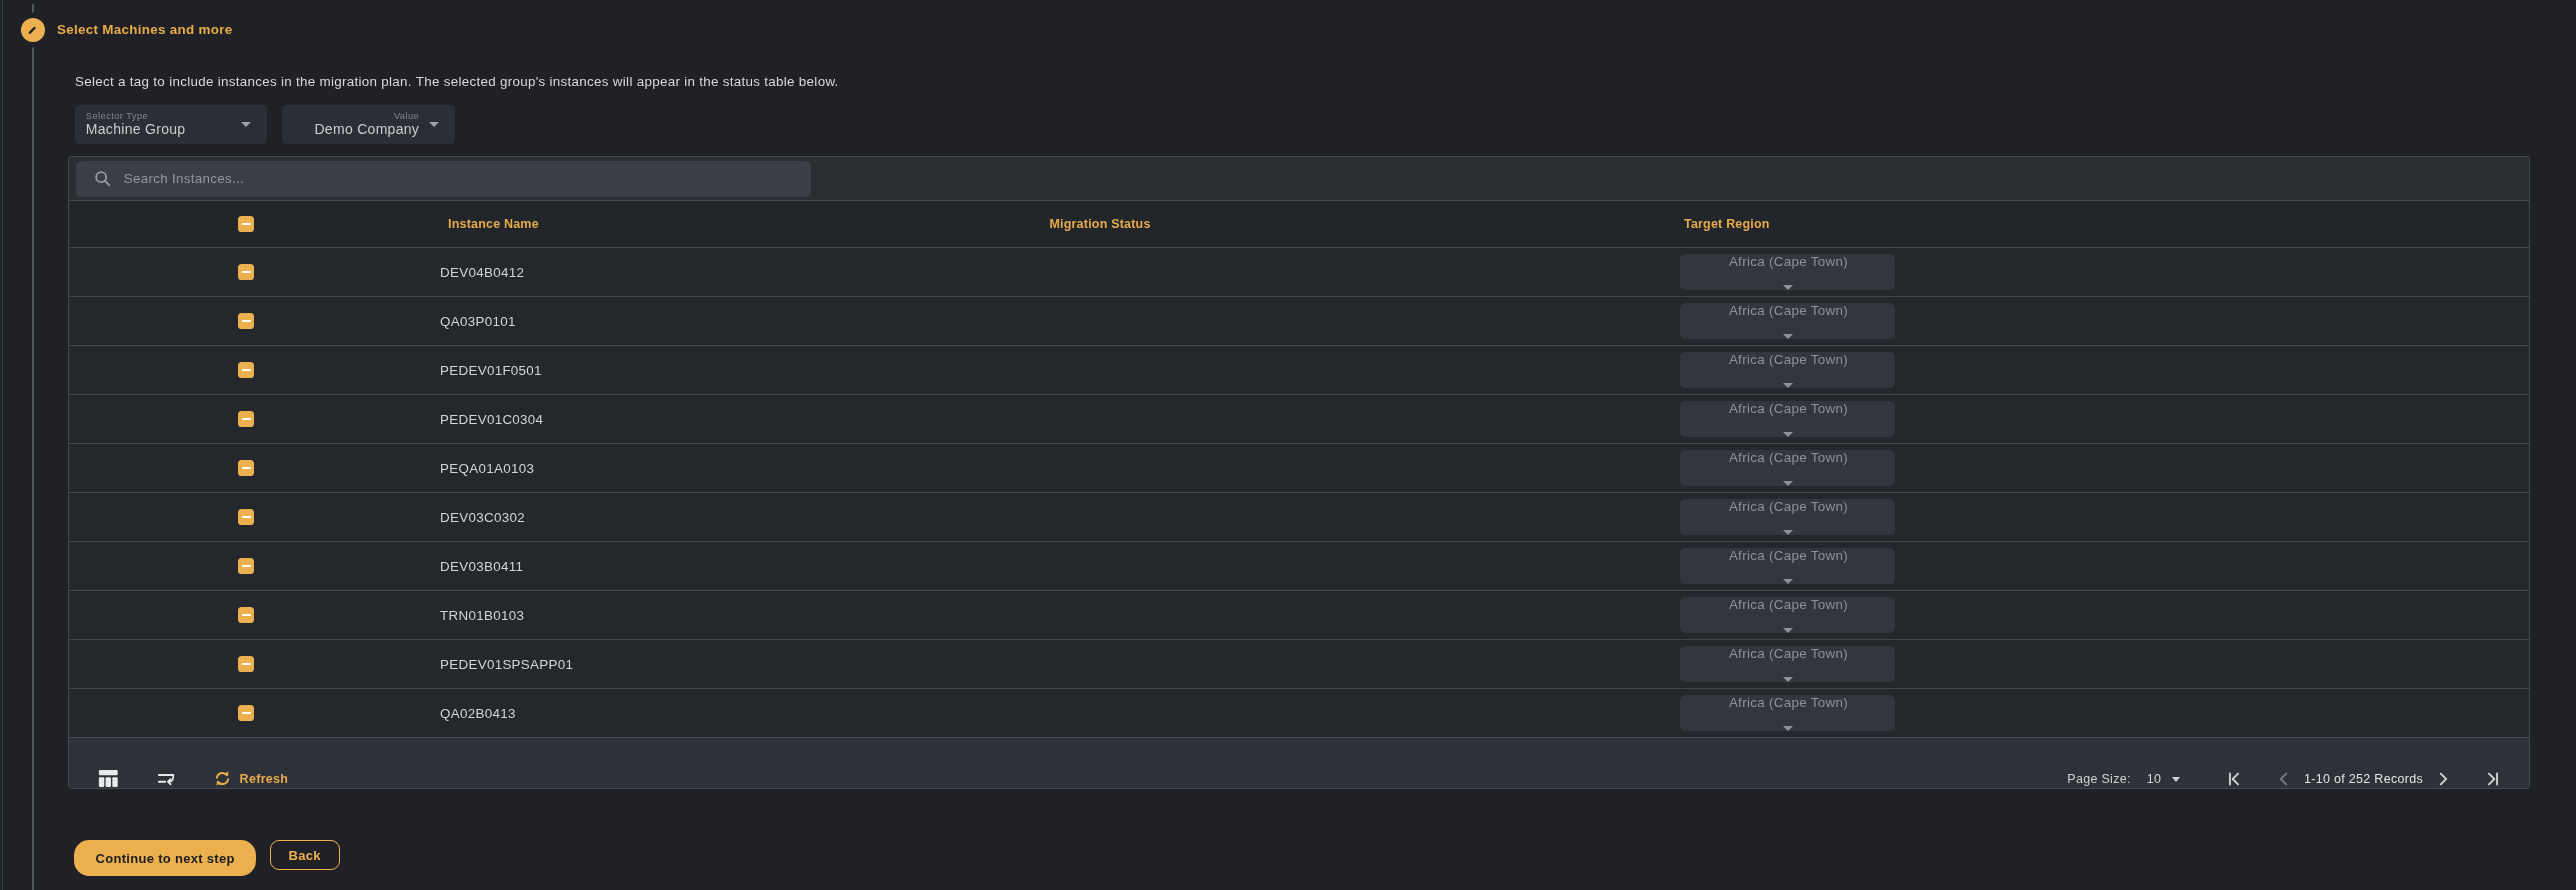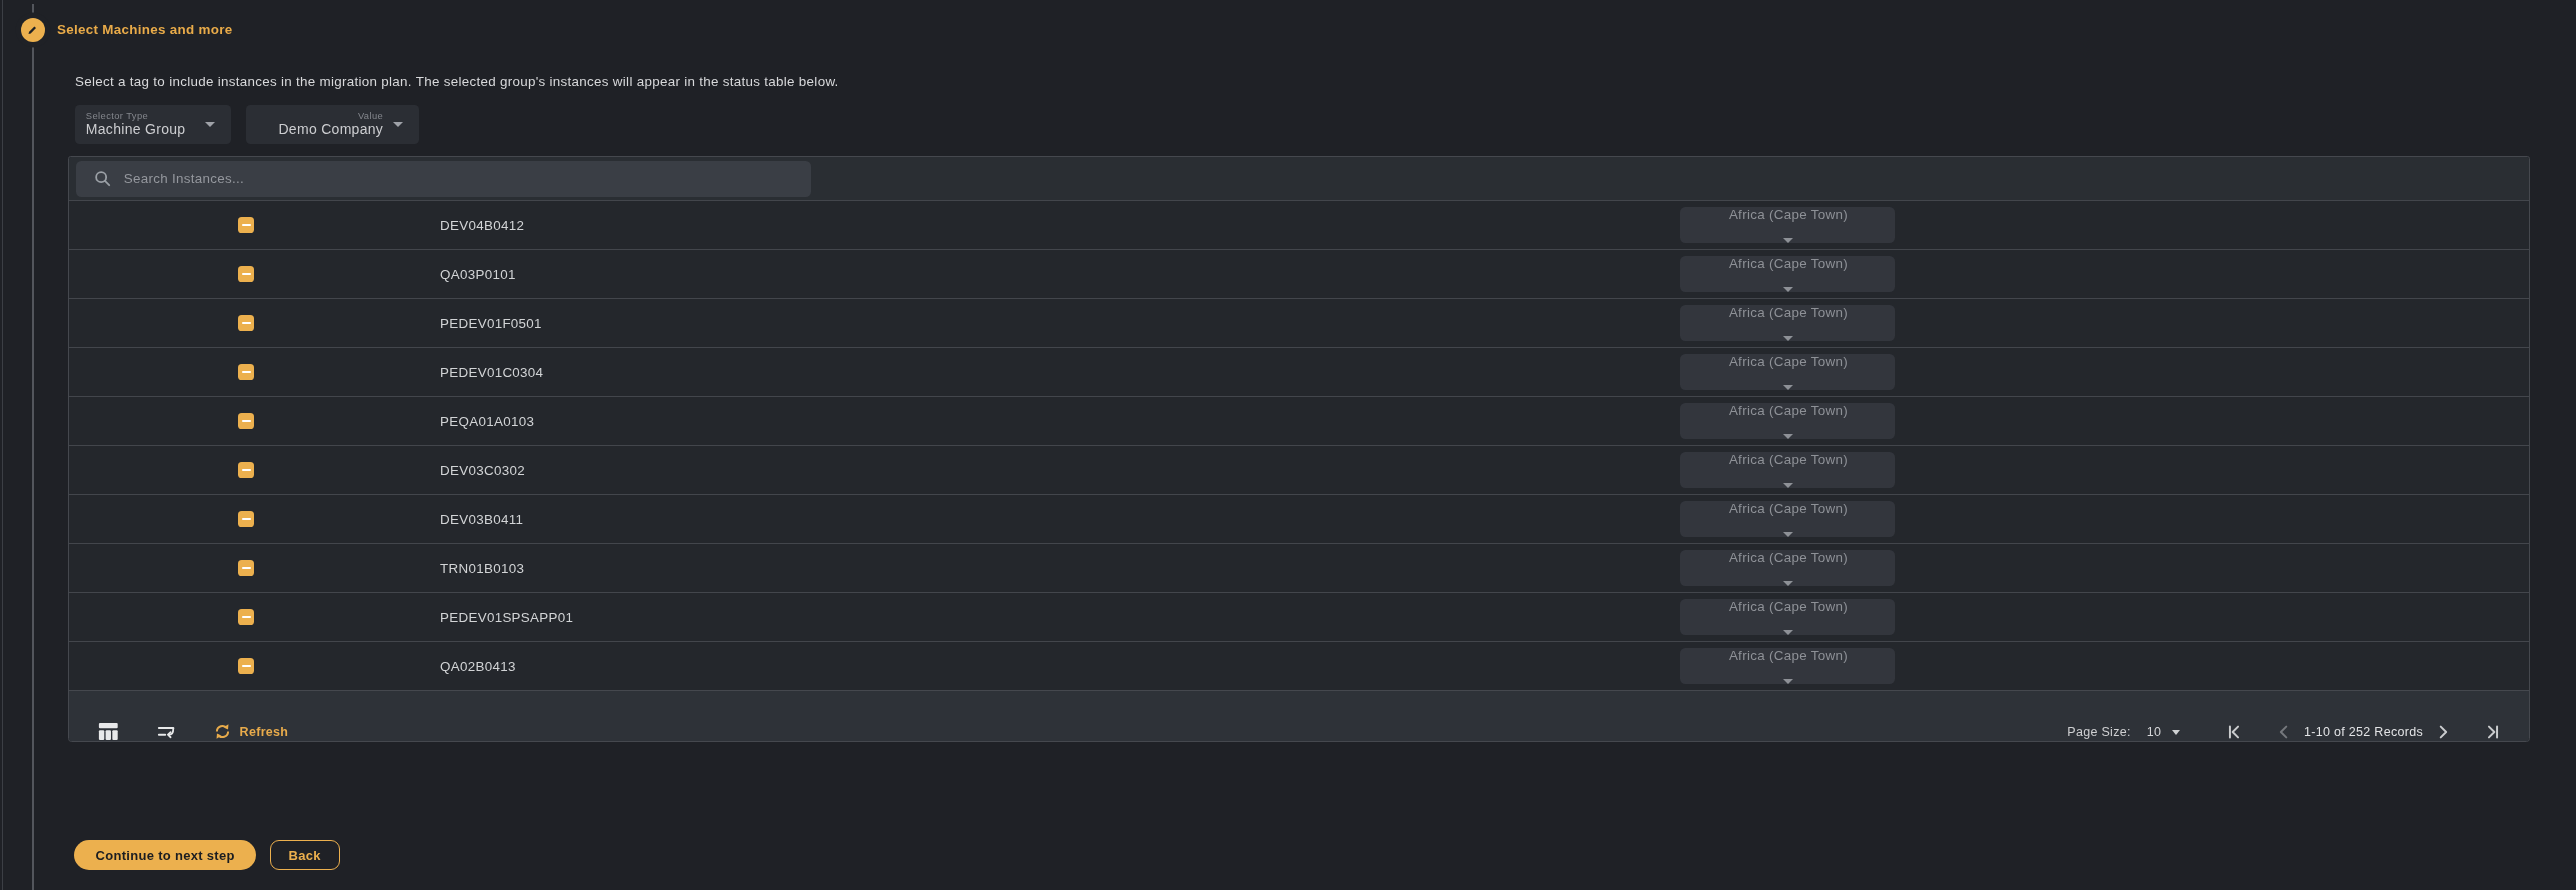--- a/index.html
+++ b/index.html
@@ -25,21 +25,21 @@
   .description { position:absolute; left:75px; top:74px; font-size:13.4px; color:#d8d9db; }
 
   .filters { position:absolute; left:75px; top:105px; display:flex; gap:15.2px; }
   .select-box {
     height:39px; background:#2b2e34; border-radius:4.5px; position:relative;
     padding:4.5px 36px 0 10.8px; cursor:pointer;
   }
   .select-box .flabel { font-size:9.4px; color:#84878d; display:block; letter-spacing:0.4px; }
   .select-box .fvalue { font-size:14px; color:#cdced1; display:block; margin-top:0.9px; }
   .select-box .caret { position:absolute; right:16px; top:17px; }
-  .w1 { width:156px; } .w2 { width:173px;text-align:right; }
+  .w1 { width:192px; } .w2 { width:173px;text-align:right; }
 
   .caret {
     width:0; height:0; display:inline-block;
     border-left:5px solid transparent; border-right:5px solid transparent;
     border-top:5.8px solid #9fa2a8;
   }
 
   .panel {
     position:absolute; left:68px; top:156px; width:2462px;
     border:0.9px solid #45484e; border-radius:2.7px 2.7px 3.6px 3.6px;
@@ -94,21 +94,21 @@
   .tfoot-right { margin-left:auto; display:flex; align-items:center; }
   .psize-label { font-size:12.5px; color:#cfd0d2; margin-right:16px; }
   .psize-value { font-size:12.5px; color:#d5d6d8; margin-right:10.8px; }
   .psize-caret { border-left-width:4.5px; border-right-width:4.5px; border-top-width:5.4px; border-top-color:#cfd1d3; margin-right:45px; cursor:pointer; }
   .pg-btn { margin-left:0; cursor:pointer; }
   .records { font-size:12.5px; color:#e3e4e6; margin:0 11px; }
   .gap36 { margin-right:32px; }
 
   .actions { position:absolute; left:74px; top:840px; display:flex; gap:13.4px; }
   .btn-primary {
-    height:30px; padding:0 21.5px; background:#ecb04e; border:none; border-radius:15.2px;
+    height:36px; padding:0 21.5px; background:#ecb04e; border:none; border-radius:15.2px;
     font-family:"Liberation Sans", sans-serif; font-size:13px; font-weight:700; color:#1b1d21;
     letter-spacing:0.3px; cursor:pointer;
   }
   .btn-outline {
     height:30px; padding:0 18px; background:transparent; border:1.3px solid #ecb04e; border-radius:9px;
     font-family:Liberation Sans, sans-serif; font-size:13px; font-weight:700; color:#ecb04e;
     letter-spacing:0.3px; cursor:pointer;
   }
   svg { display:block; }
 </style>
@@ -145,20 +145,30 @@
   <div class="search-row">
     <div class="search-input">
       <svg width="17" height="17" viewBox="0 0 19 19">
         <circle cx="8" cy="8" r="5.6" fill="none" stroke="#9ba0a6" stroke-width="2"></circle>
         <line x1="12.2" y1="12.2" x2="17" y2="17" stroke="#9ba0a6" stroke-width="2" stroke-linecap="round"></line>
       </svg>
       <input type="text" placeholder="Search Instances..." style="">
     </div>
   </div>
 
+  <div class="grid-row thead">
+    <div class="th c1">
+      <span class="cb">
+          <span class="dash"></span>
+        </span>
+    </div>
+    <div class="th c2">Instance Name</div>
+    <div class="th c3">Migration Status</div>
+    <div class="th c4">Target Region</div>
+  </div>
 
   <div>
     <div class="grid-row trow">
       <div class="td c1">
         <span class="cb">
             <span class="dash"></span>
           </span>
       </div>
       <div class="td c2">DEV04B0412</div>
       <div class="td c3"></div>

